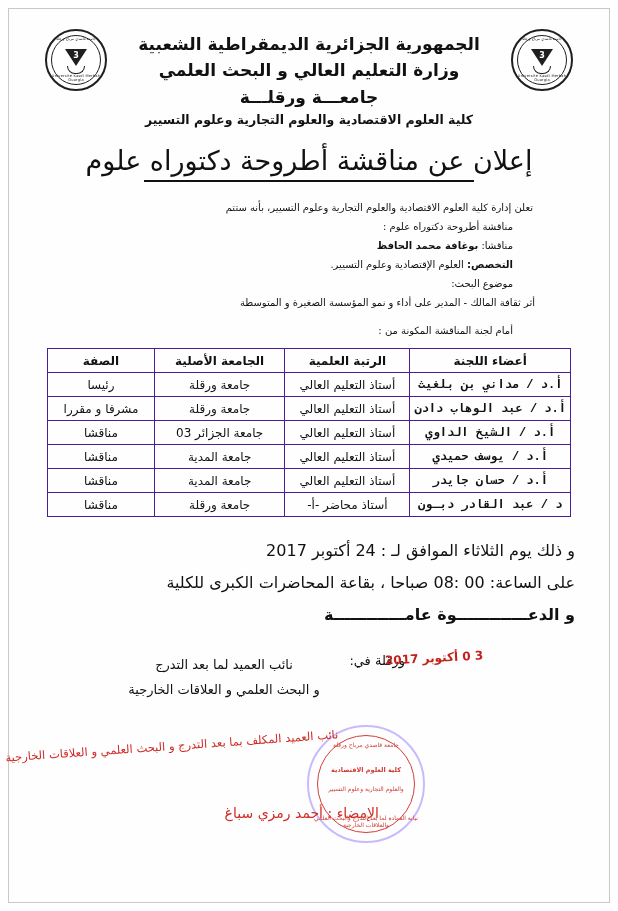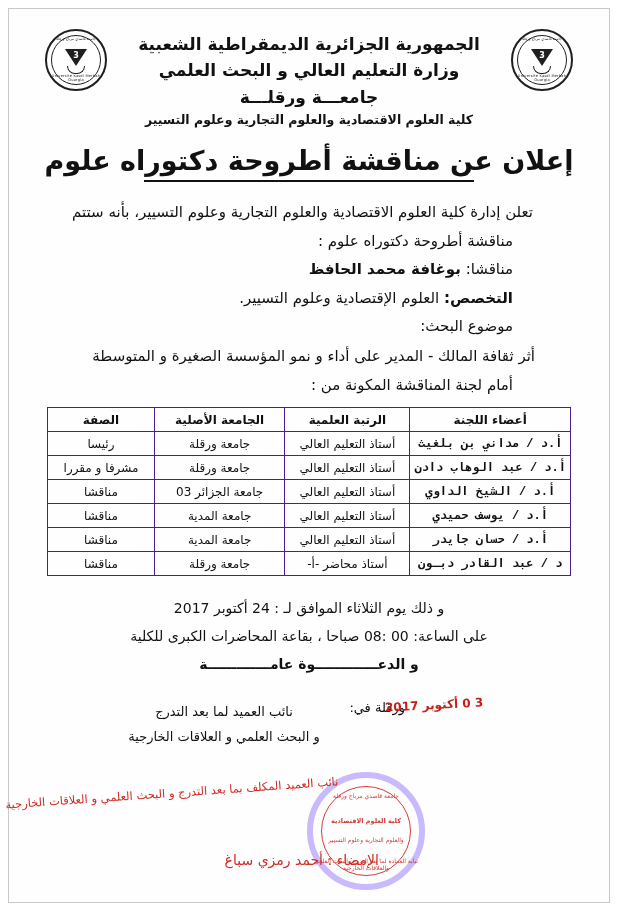--- a/index.html
+++ b/index.html
@@ -122,53 +122,53 @@
     border: 1.5px solid #1f1f1f;
     border-top: none;
     border-radius: 0 0 9px 9px;
   }
 
   
   .doc-title {
     margin: 16px 0 6px 0;
     text-align: center;
     font-size: 27px;
-    font-weight: bold;
+    font-weight: normal;
     color: #111;
     letter-spacing: 1px;
     direction: rtl;
   }
   .title-underline {
     width: 330px;
     height: 2px;
     background: #111;
     margin: -2px auto 0 auto;
   }
 
   
   .body-block {
     direction: rtl;
     text-align: right;
     margin-top: 16px;
-    font-size: 15px;
+    font-size: 10px;
     color: #111;
     line-height: 1.9;
   }
   .line-indent-1 { padding-right: 42px; }
   .line-indent-4 { padding-right: 62px; }
 
   .body-block .strong { font-weight: bold; }
 
   .subject-text {
     padding-right: 40px;
     line-height: 2.0;
   }
 
   .jury-intro {
-    margin-top: 0;
+    margin-top: 8px;
     padding-right: 62px;
   }
 
   
   table.jury {
     direction: rtl;
     width: 524px;
     margin: 8px auto 0 auto;
     border-collapse: collapse;
     font-size: 12px;
@@ -191,23 +191,22 @@
     font-family: Liberation Mono, monospace;
   }
   table.jury col.c-name { width: 158px; }
   table.jury col.c-rank { width: 126px; }
   table.jury col.c-univ { width: 132px; }
   table.jury col.c-role { width: 108px; }
 
   
   .closing {
     direction: rtl;
-    text-align: center;
     margin-top: 18px;
-    font-size: 14px;
+    font-size: 16px;
     color: #111;
     line-height: 2.0;
   }
   .closing .dotted {
     letter-spacing: 2px;
     font-weight: bold;
   }
 
   
   .sig-area {
@@ -242,21 +241,21 @@
     white-space: nowrap;
   }
 
   .stamp-round {
     position: absolute;
     right: 150px;
     top: 72px;
     width: 118px;
     height: 118px;
     border-radius: 50%;
-    border: 6px solid #c4b5fd;
+    border: 2px solid #c4b5fd;
     box-sizing: border-box;
     color: #cf2b24;
     opacity: .92;
   }
   .stamp-round .inner {
     position: absolute;
     left: 8px; top: 8px; right: 8px; bottom: 8px;
     border: 1px solid #cf2b24;
     border-radius: 50%;
   }

